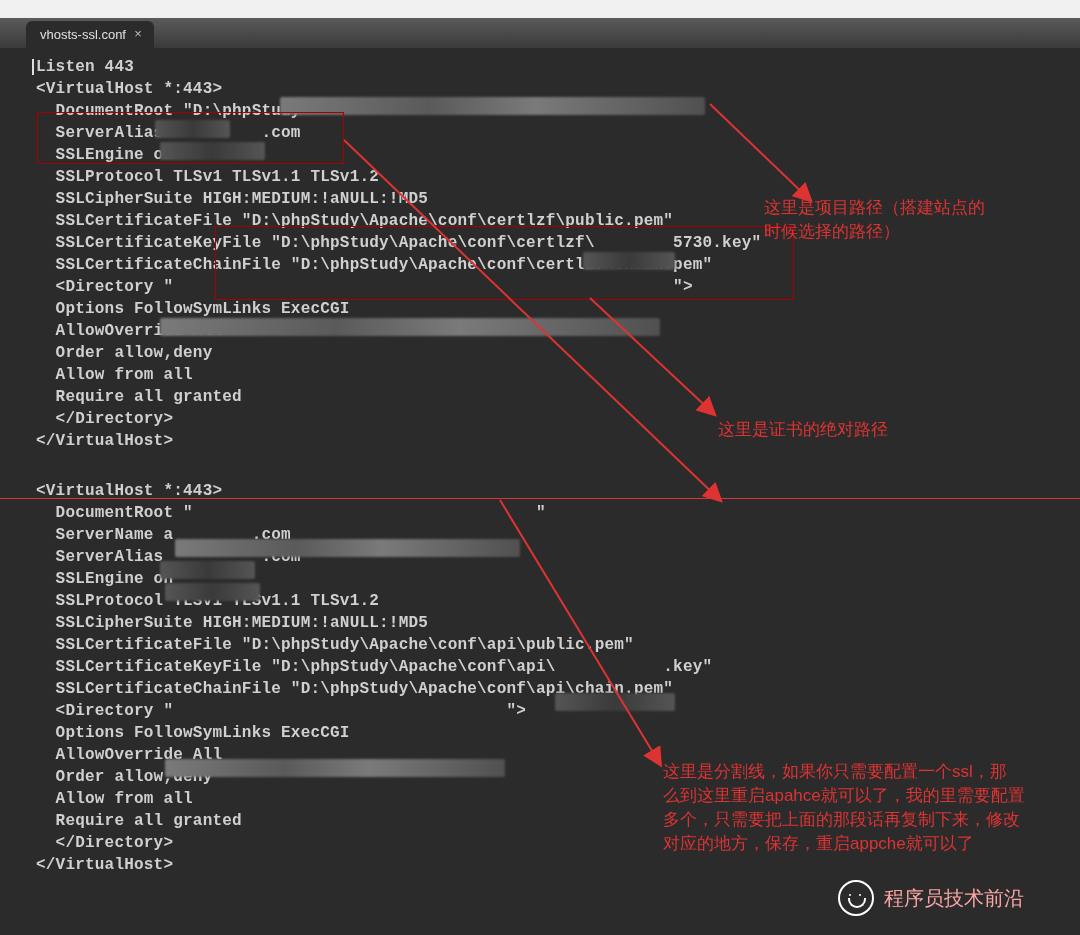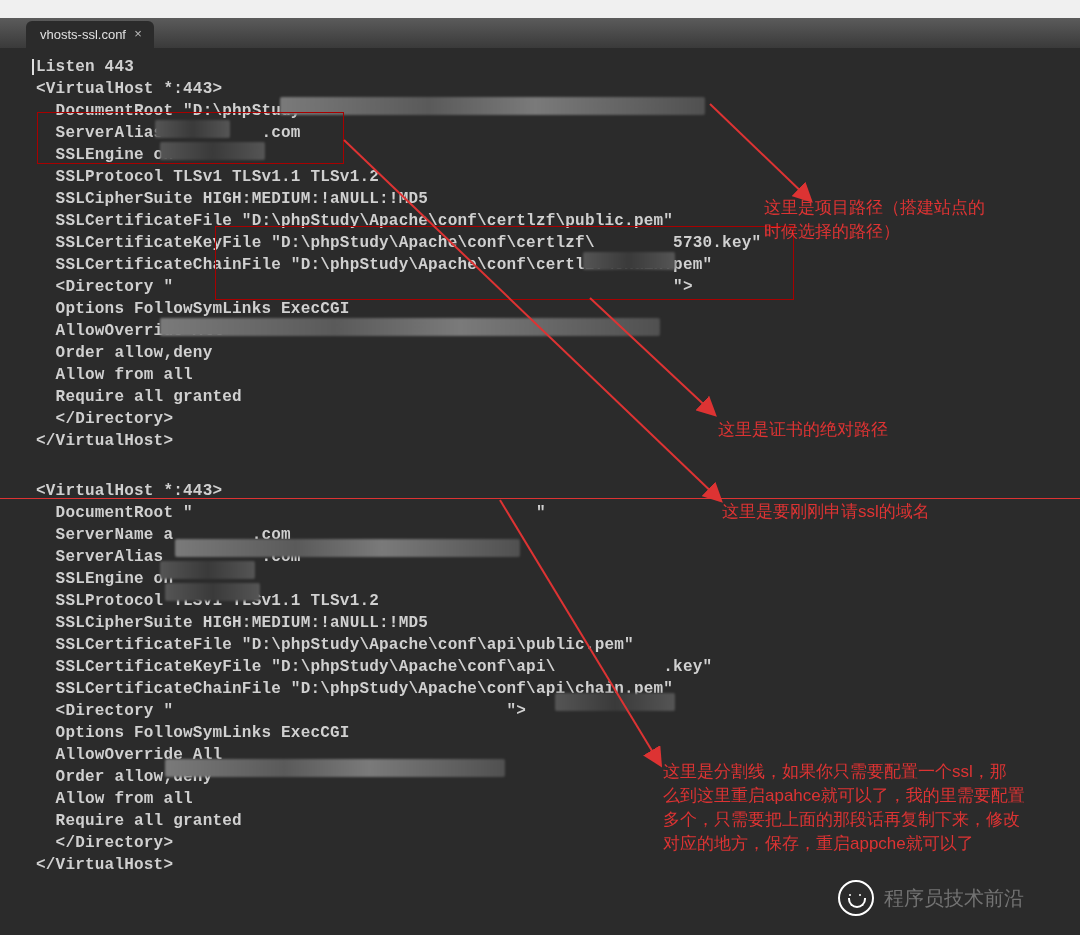--- a/index.html
+++ b/index.html
@@ -70,21 +70,21 @@
   .blur {
     position: absolute; background: #5b5b5b;
     background: linear-gradient(90deg,#7a7a7a 0%,#5a5a5a 35%,#7a7a7a 60%,#505050 100%);
     filter: blur(1px);
     border-radius: 2px;
   }
   .blur.dk { background: linear-gradient(90deg,#555,#3a3a3a,#555); }
 
   
   .wm {
-    position: absolute; color: #737373; font-family: "Microsoft YaHei", sans-serif;
+    position: absolute; color: #fca5a5; font-family: "Microsoft YaHei", sans-serif;
     font-size: 20px; font-weight: 500; display: flex; align-items: center; gap: 10px;
   }
   .wm-icon {
     width: 32px; height: 32px; border-radius: 50%; border: 2px solid #fff;
     position: relative;
   }
   .wm-icon::before, .wm-icon::after{
     content:""; position:absolute; left:50%; top:50%; width:2px; height:2px; background:#fff; border-radius:50%;
   }
   .wm-icon::before{ transform: translate(-7px,-4px);}
@@ -164,21 +164,20 @@
   <div class="blur" style="left:165px; top:759px; width:340px; height:18px;"></div>
 
   <div class="redbox" style="left:37px;  top:112px; width:305px; height:50px;"></div>
   <div class="redbox" style="left:215px; top:226px; width:577px; height:72px;"></div>
 
   <div class="sep" style="top:498px;"></div>
 
   <div class="annot" style="left:764px; top:196px; line-height:24px;">这里是项目路径（搭建站点的
 时候选择的路径）</div>
   <div class="annot" style="left:718px; top:418px;text-align:right;">这里是证书的绝对路径</div>
-  <div class="annot" style="left:722px; top:500px;">这里是要刚刚申请ssl的域名</div>
   <div class="annot" style="left:663px; top:760px; line-height:24px;">这里是分割线，如果你只需要配置一个ssl，那
 么到这里重启apahce就可以了，我的里需要配置
 多个，只需要把上面的那段话再复制下来，修改
 对应的地方，保存，重启appche就可以了</div>
 
   <svg class="arrow">
     <defs>
       <marker id="ah" markerWidth="10" markerHeight="10" refX="8" refY="5" orient="auto">
         <path d="M0,0 L10,5 L0,10 Z" fill="#d33"></path>
       </marker>

